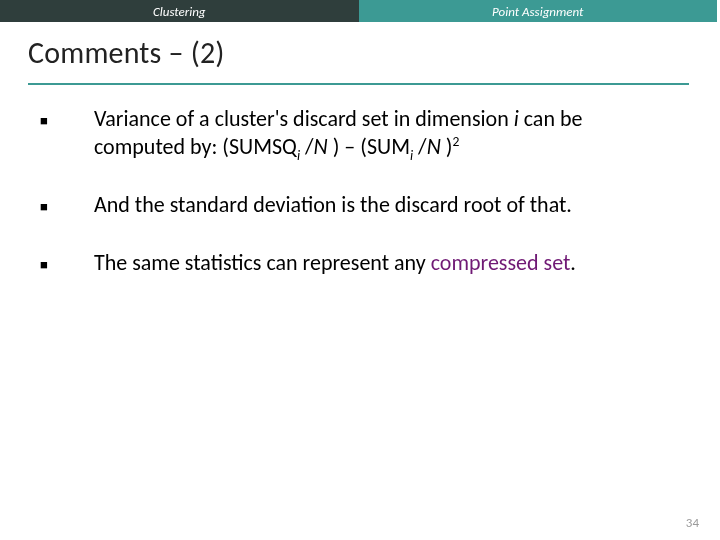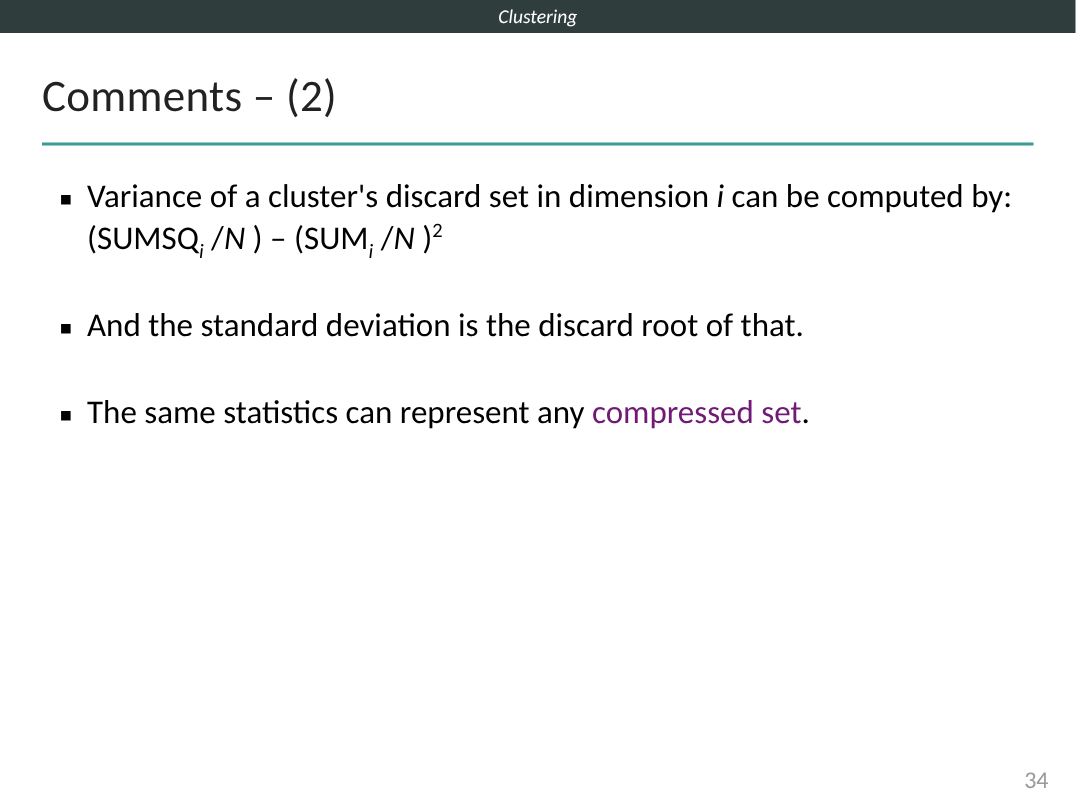--- a/index.html
+++ b/index.html
@@ -2,40 +2,41 @@
 <html><head>
 <meta charset="utf-8">
 <style>
   * { margin: 0; padding: 0; box-sizing: border-box; }
   html, body { width: 720px; height: 540px; font-family: Calibri, "Segoe UI", Arial, sans-serif; background: #fff; color: #000; }
   .slide { width: 717px; height: 540px; position: relative; }
   .topbar { display: flex; height: 22px; }
   .tab { flex: 1; display: flex; align-items: center; justify-content: center; font-style: italic; font-size: 13px; color: #fff; }
   .tab-left { background: #2f3e3c; }
   .tab-right { background: #3c9a94; }
-  .title-wrap { padding: 24px 28px 6px 28px; }
+  .title-wrap { padding: 12px 28px 6px 28px; }
   .title { font-size: 30px; font-weight: 400; color: #222; letter-spacing: 0.2px; }
   .rule { margin: 6px 28px 0 28px; height: 2px; background: #3c9a94; }
   .content { padding: 20px 40px 0 40px; }
   .bullet { display: flex; align-items: flex-start; margin-bottom: 28px; font-size: 22px; line-height: 1.25; }
   .bullet .mk { width: 18px; flex-shrink: 0; color: #000; font-weight: bold; margin-top: 2px; }
-  .bullet .txt { flex: 1; }
+  .bullet .txt { flex: 1; margin-left: 36px; }
   sub { font-size: 0.62em; vertical-align: sub; font-style: italic; }
   sup { font-size: 0.62em; vertical-align: super; }
   .ital { font-style: italic; }
   .red { color: #701a75; }
-  .pagenum { position: absolute; bottom: 10px; right: 18px; font-size: 16px; color: #9a9a9a; }
+  .pagenum { position: absolute; bottom: 10px; right: 18px; font-size: 13px; color: #9a9a9a; }
 </style>
 </head>
 <body>
 
 <div class="slide">
 
   <div class="topbar">
     <div class="tab tab-left">Clustering</div>
+    <div class="tab tab-right">Point Assignment</div>
   </div>
 
   <div class="title-wrap">
     <h1 class="title">Comments – (2)</h1>
   </div>
   <div class="rule"></div>
 
   <div class="content">
 
     <div class="bullet">

